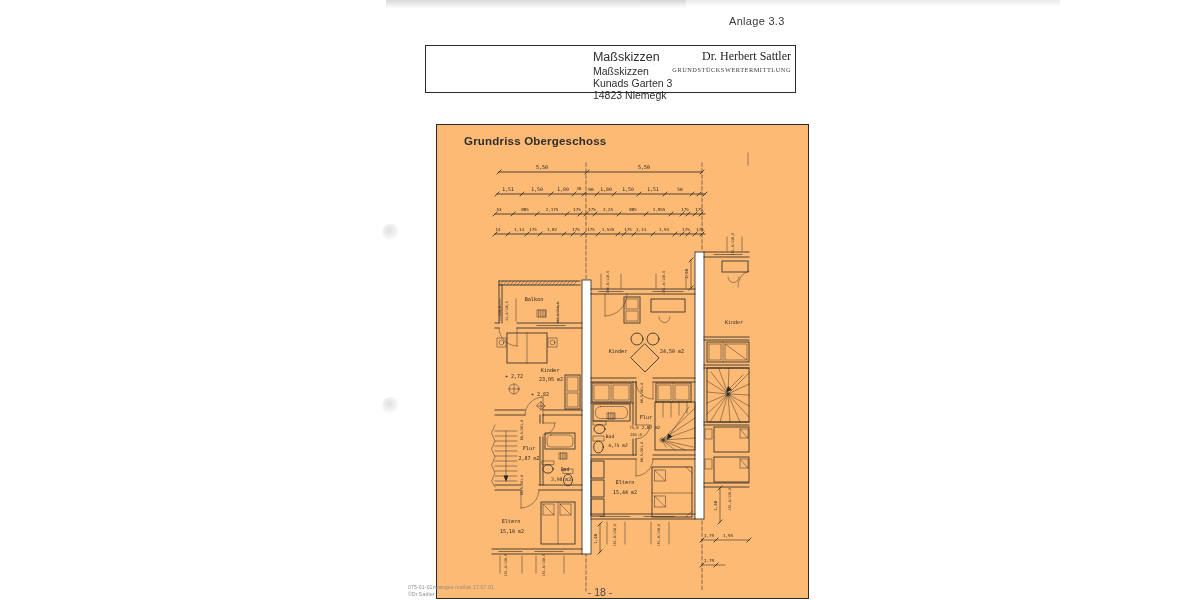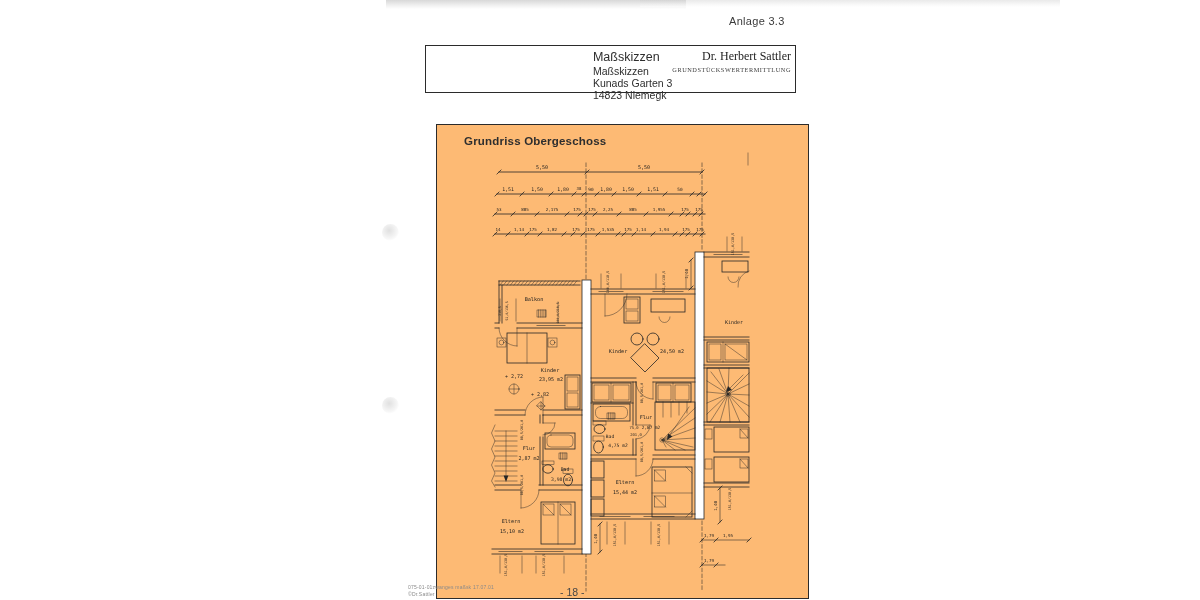--- a/index.html
+++ b/index.html
@@ -29,21 +29,21 @@
   .author{font-family:"Liberation Serif",serif;font-size:12px;color:#222;}
   .author-sub{font-family:"Liberation Serif",serif;font-size:6.3px;letter-spacing:.55px;color:#3c3c3c;margin-top:2px;}
   
   .main-box{left:428px;top:124px;width:371px;height:473px;border:1.2px solid #2b2b2b;
     background:#fdba74;box-sizing:content-box;margin-left:8px;}
   .plan-title{position:absolute;left:27px;top:10px;font-size:11.5px;font-weight:bold;
     letter-spacing:.2px;color:#2e2e2e;}
   .plan-svg{position:absolute;left:0;top:0;}
   
   .footer-ref{left:408px;top:584px;font-size:5px;line-height:6.5px;color:#8a8a8a;letter-spacing:.2px;}
-  .page-number{left:560px;top:586px;width:80px;font-size:10.5px;color:#474747;}
+  .page-number{left:560px;top:586px;width:80px;text-align:center;font-size:10.5px;color:#474747;}
   
   .ln path,.ln rect,.ln circle,.ln ellipse,.ln polygon{stroke:#262626;stroke-width:.8;fill:none;stroke-linecap:square;}
   .ln .thin{stroke-width:.45;}
   .ln .mid{stroke-width:.55;}
   .ln .dash{stroke-dasharray:3.5 2.4;stroke-width:.55;}
   .ln .wfill{fill:#ffffff;}
   .ln .fl{fill:#262626;stroke:none;}
   #plan-text-layer text{text-anchor:middle;fill:#1f1f1f;
     font-family:"DejaVu Sans Mono",monospace;}
 </style>

